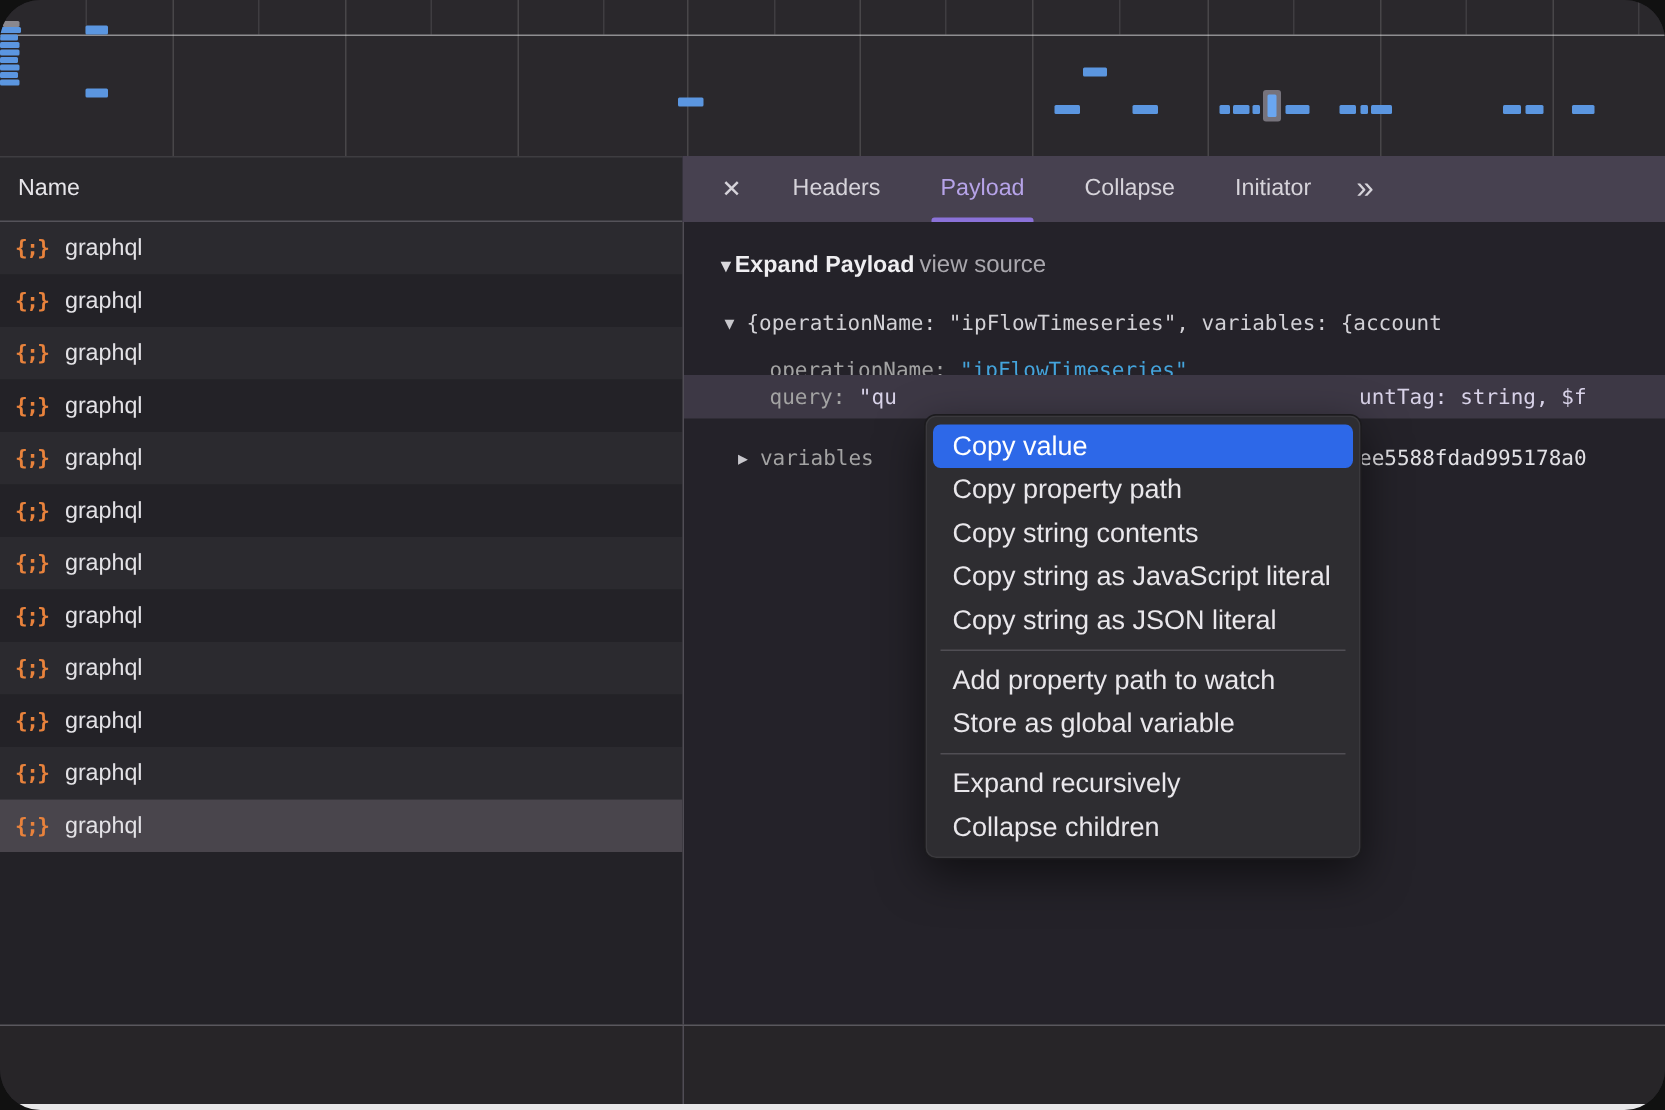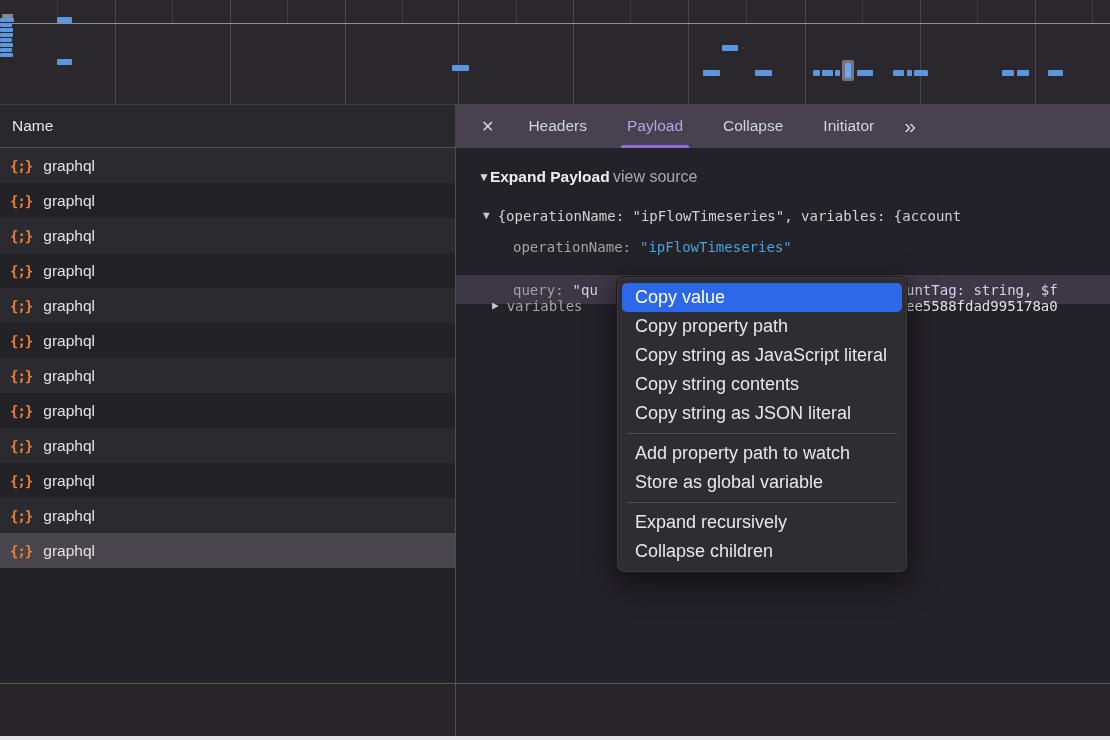--- a/index.html
+++ b/index.html
@@ -1,19 +1,19 @@
 <!DOCTYPE html>
 <html><head>
 <meta charset="utf-8">
 <style>
   * { margin:0; padding:0; box-sizing:border-box; }
   html,body { background:#111; }
   .app {
     position:relative; width:1110px; height:740px; overflow:hidden;
-    background:#232227; font-family:"Liberation Sans", sans-serif;
+    background:#232227; font-family:"Liberation Sans", sans-serif;border-radius:27px;
     -webkit-font-smoothing:antialiased;
   }
   
   .overview { position:absolute; left:0; top:0; width:1110px; height:104px; background:#2a282c; }
   .grid-v { position:absolute; top:0; width:1px; height:104px; background:rgba(255,255,255,0.14); }
   .ruler-v { position:absolute; top:0; width:1px; height:23px; background:rgba(255,255,255,0.10); }
   .ruler-h { position:absolute; left:0; top:23px; width:1110px; height:1px; background:rgba(255,255,255,0.48); }
   .wbar { position:absolute; background:#5b96e0; border-radius:1px; }
   .wbar.gray { background:#8a888e; }
   .wmarker { position:absolute; background:#76737c; border-radius:2px; }
@@ -199,42 +199,42 @@
     <div class="view-source">view source</div>
 
     <div class="tree-row" style="top:53px">
       <span class="tri" style="margin-left:27px">▼</span><span class="plain" style="margin-left:8px">{operationName: "ipFlowTimeseries", variables: {account</span>
     </div>
 
     <div class="tree-row" style="top:84px">
       <span class="k" style="margin-left:57px">operationName:</span><span class="s" style="margin-left:9px">"ipFlowTimeseries"</span>
     </div>
 
-    <div class="tree-row selected" style="top:127px">
+    <div class="tree-row selected" style="top:102px">
       <span class="k" style="margin-left:57px">query:</span><span class="lav" style="margin-left:9px">"qu</span>
       <span class="lav frag-right">untTag: string, $f</span>
     </div>
 
     <div class="tree-row" style="top:143px">
       <span class="tri" style="margin-left:36px">▶</span><span class="k" style="margin-left:8px">variables</span>
       <span class="wht frag-right">ee5588fdad995178a0</span>
     </div>
   </div>
 
   <div class="bottom-divider"></div>
   <div class="bottom-bar">
     <div class="vsep"></div>
   </div>
   <div class="bottom-strip"></div>
 
   <div class="ctx-menu">
     <div class="ctx-item highlighted">Copy value</div>
     <div class="ctx-item">Copy property path</div>
+    <div class="ctx-item">Copy string contents</div>
     <div class="ctx-item">Copy string as JavaScript literal</div>
-    <div class="ctx-item">Copy string contents</div>
     <div class="ctx-item">Copy string as JSON literal</div>
     <div class="ctx-divider"></div>
     <div class="ctx-item">Add property path to watch</div>
     <div class="ctx-item">Store as global variable</div>
     <div class="ctx-divider"></div>
     <div class="ctx-item">Expand recursively</div>
     <div class="ctx-item">Collapse children</div>
   </div>
 
 </div>

